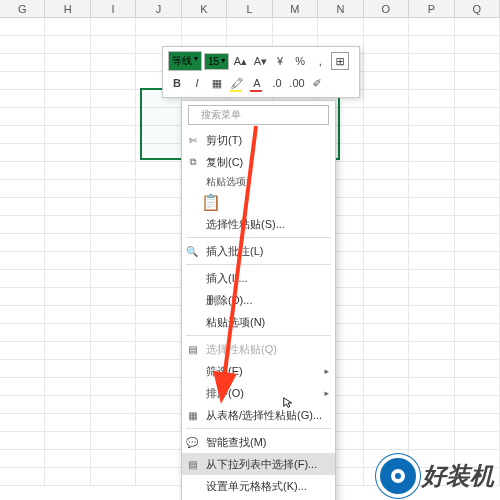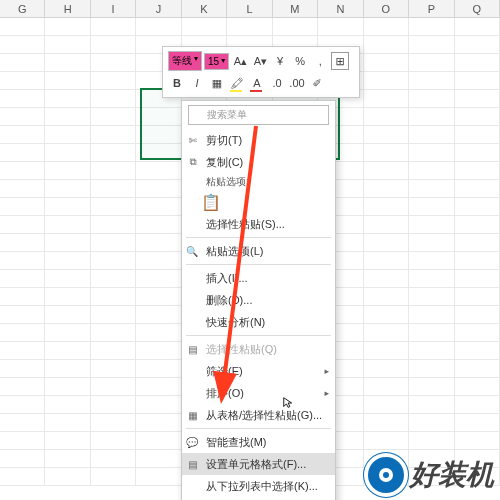--- a/index.html
+++ b/index.html
@@ -6,38 +6,38 @@
 body{background:#fff;width:500px;height:500px;overflow:hidden;position:relative}
 .grid{position:absolute;top:0;left:0;width:500px;height:500px}
 .colheaders{display:flex;height:18px;background:#f3f3f3;border-bottom:1px solid #d4d4d4}
 .colh{width:50px;text-align:center;font-size:11px;color:#555;border-right:1px solid #d4d4d4;line-height:18px}
 .rows{position:relative}
 .row{display:flex;height:18px}
 .cell{width:50px;height:18px;border-right:1px solid #e8e8e8;border-bottom:1px solid #e8e8e8}
 .selection{position:absolute;border:2px solid #0f7b3e;background:rgba(15,123,62,0.03)}
 .mini-toolbar{position:absolute;background:#fff;border:1px solid #c9c9c9;box-shadow:2px 2px 6px rgba(0,0,0,0.15);padding:3px 5px;font-size:11px;width:198px}
 .mini-row{display:flex;align-items:center;gap:2px;height:22px}
-.mini-sel{border:1px solid #bbb;padding:2px 3px;font-size:10px;display:flex;align-items:flex-start;gap:2px;background:#ec4899}
+.mini-sel{border:1px solid #bbb;padding:2px 3px;font-size:10px;display:flex;align-items:flex-start;gap:2px;background:#15803d}
 .mini-btn{width:18px;height:18px;display:flex;align-items:center;justify-content:center;font-size:11px;color:#444;cursor:pointer}
 .mini-btn.boxed{border:1px solid #999}
 .context-menu{position:absolute;background:#fff;border:1px solid #c9c9c9;box-shadow:2px 2px 8px rgba(0,0,0,0.2);width:155px;font-size:11px;color:#333}
-.cm-search{margin:4px 6px;border:1px solid #bbb;padding:2px 18px;font-size:10px;color:#999}
+.cm-search{margin:4px 6px;border:1px solid #bbb;padding:2px 12px;font-size:10px;color:#999}
 .cm-item{display:flex;align-items:center;padding:3px 6px 3px 24px;position:relative;cursor:pointer;height:22px}
 .cm-item.highlighted{background:#e0e0e0}
 .cm-item.disabled{color:#aaa;cursor:default}
 .cm-icon{position:absolute;left:4px;width:14px;height:14px;display:flex;align-items:center;justify-content:center;font-size:10px;color:#666}
 .cm-arrow{position:absolute;right:6px;font-size:9px;color:#666}
 .cm-sep{height:1px;background:#ddd;margin:2px 4px}
 .cm-header{font-size:10px;color:#555;padding:2px 6px 2px 24px}
 .arrow-annotation{position:absolute;pointer-events:none}
 .watermark{position:absolute;bottom:6px;right:6px;display:flex;align-items:center;gap:6px}
 .wm-eye{width:36px;height:36px;border-radius:50%;background:#0b6db7;display:flex;align-items:center;justify-content:center;box-shadow:0 0 0 4px #fff,0 0 0 5px #0b6db7}
 .wm-eye-inner{width:14px;height:14px;border-radius:50%;background:#fff;display:flex;align-items:center;justify-content:center}
 .wm-eye-dot{width:6px;height:6px;border-radius:50%;background:#0b6db7}
-.wm-text{font-size:28px;font-weight:bold;color:#444;font-style:italic}
+.wm-text{font-size:24px;font-weight:bold;color:#444;font-style:italic}
 .cursor-img{position:absolute;width:14px;height:14px}
 </style>
 </head>
 <body>
 
 <div class="grid">
   <div class="colheaders" id="colheaders">
       <div class="colh">G</div>
       <div class="colh">H</div>
       <div class="colh">I</div>
@@ -438,31 +438,31 @@
       <div class="cm-item">
         <span class="cm-icon" style="font-size: 16px; left: 22px;">📋</span>
         <span></span>
       </div>
       <div class="cm-item">
         <span>选择性粘贴(S)...</span>
       </div>
       <div class="cm-sep"></div>
       <div class="cm-item">
         <span class="cm-icon">🔍</span>
-        <span>粘贴选项(L)</span>
+        <span>插入批注(L)</span>
       </div>
       <div class="cm-sep"></div>
       <div class="cm-item">
         <span>插入(I)...</span>
       </div>
       <div class="cm-item">
         <span>删除(D)...</span>
       </div>
       <div class="cm-item">
-        <span>快速分析(N)</span>
+        <span>粘贴选项(N)</span>
       </div>
       <div class="cm-sep"></div>
       <div class="cm-item disabled">
         <span class="cm-icon">▤</span>
         <span>选择性粘贴(Q)</span>
       </div>
       <div class="cm-item">
         <span>筛选(E)</span>
         <span class="cm-arrow">▸</span>
       </div>
@@ -474,24 +474,24 @@
         <span class="cm-icon">▦</span>
         <span>从表格/选择性粘贴(G)...</span>
       </div>
       <div class="cm-sep"></div>
       <div class="cm-item">
         <span class="cm-icon">💬</span>
         <span>智能查找(M)</span>
       </div>
       <div class="cm-item highlighted">
         <span class="cm-icon">▤</span>
-        <span>设置单元格格式(F)...</span>
-      </div>
-      <div class="cm-item">
-        <span>从下拉列表中选择(K)...</span>
+        <span>从下拉列表中选择(F)...</span>
+      </div>
+      <div class="cm-item">
+        <span>设置单元格格式(K)...</span>
       </div>
       <div class="cm-item"></div>
     </div>
 </div>
 
 <svg class="arrow-annotation" id="arrow-svg" width="500" height="500">
   <defs>
       <marker id="ahead" markerWidth="8" markerHeight="8" refX="6" refY="3" orient="auto">
         <polygon points="0 0, 8 3, 0 6" fill="#ff3b1f"></polygon>
       </marker>

